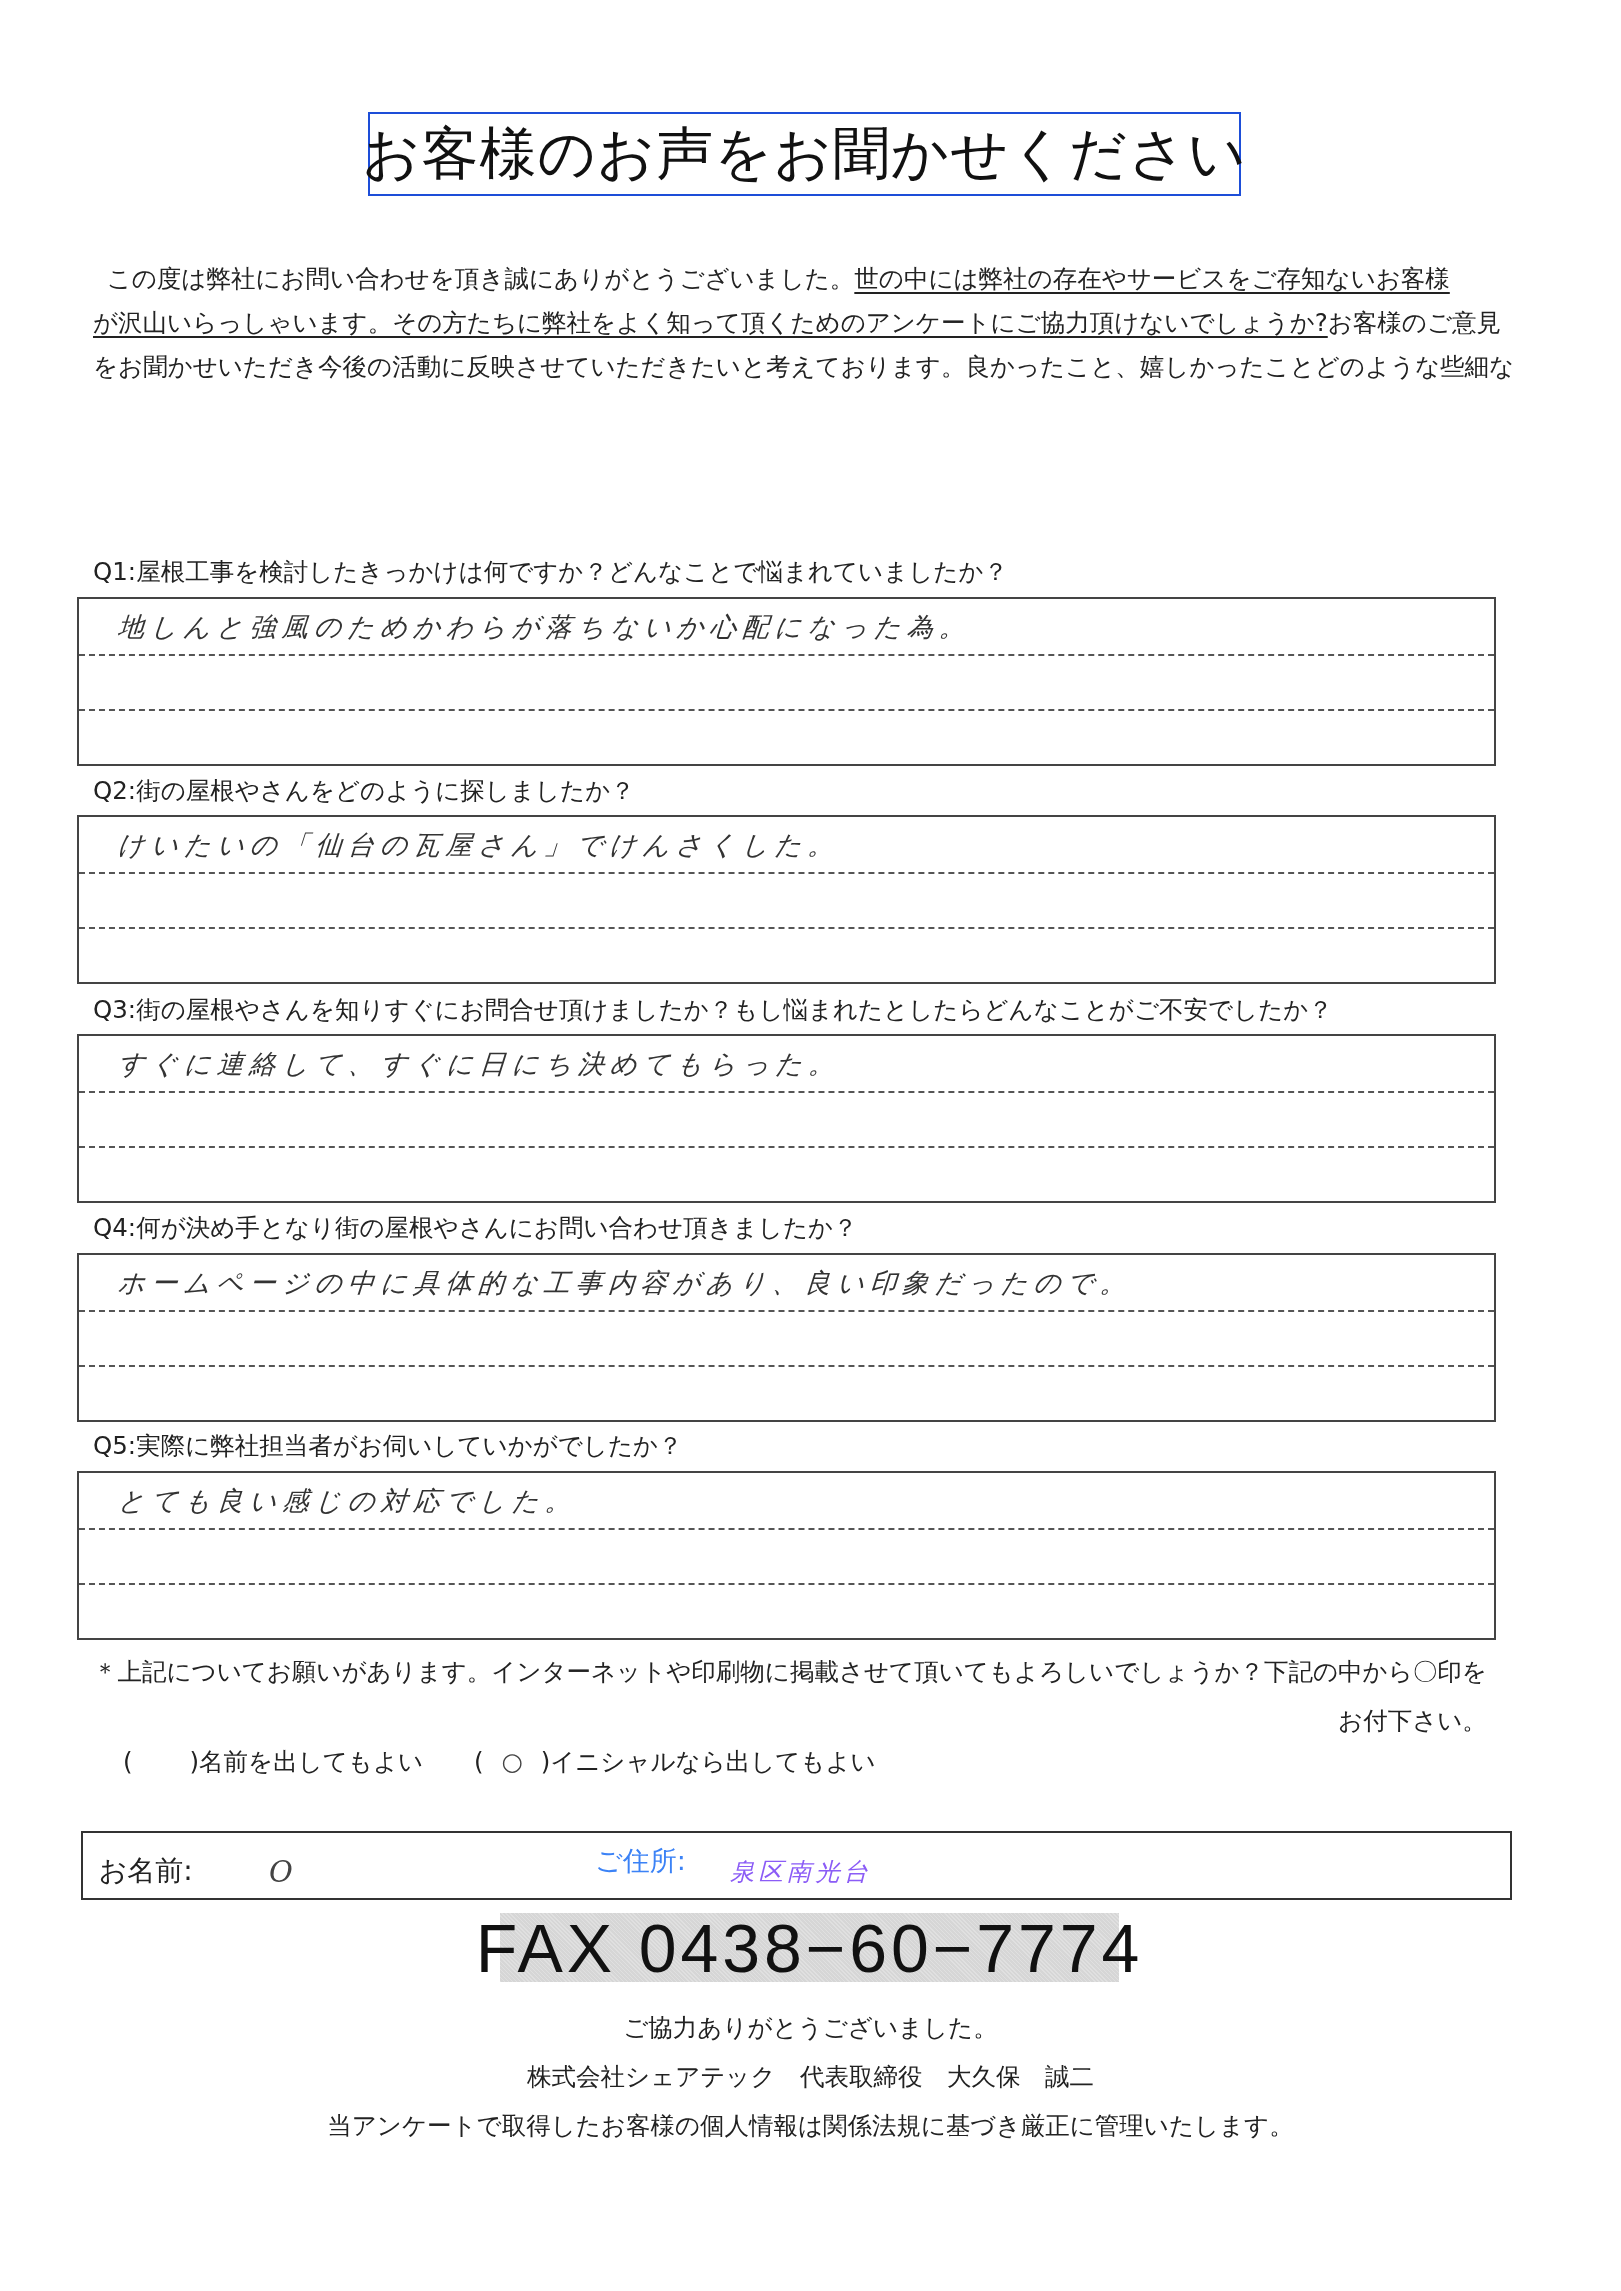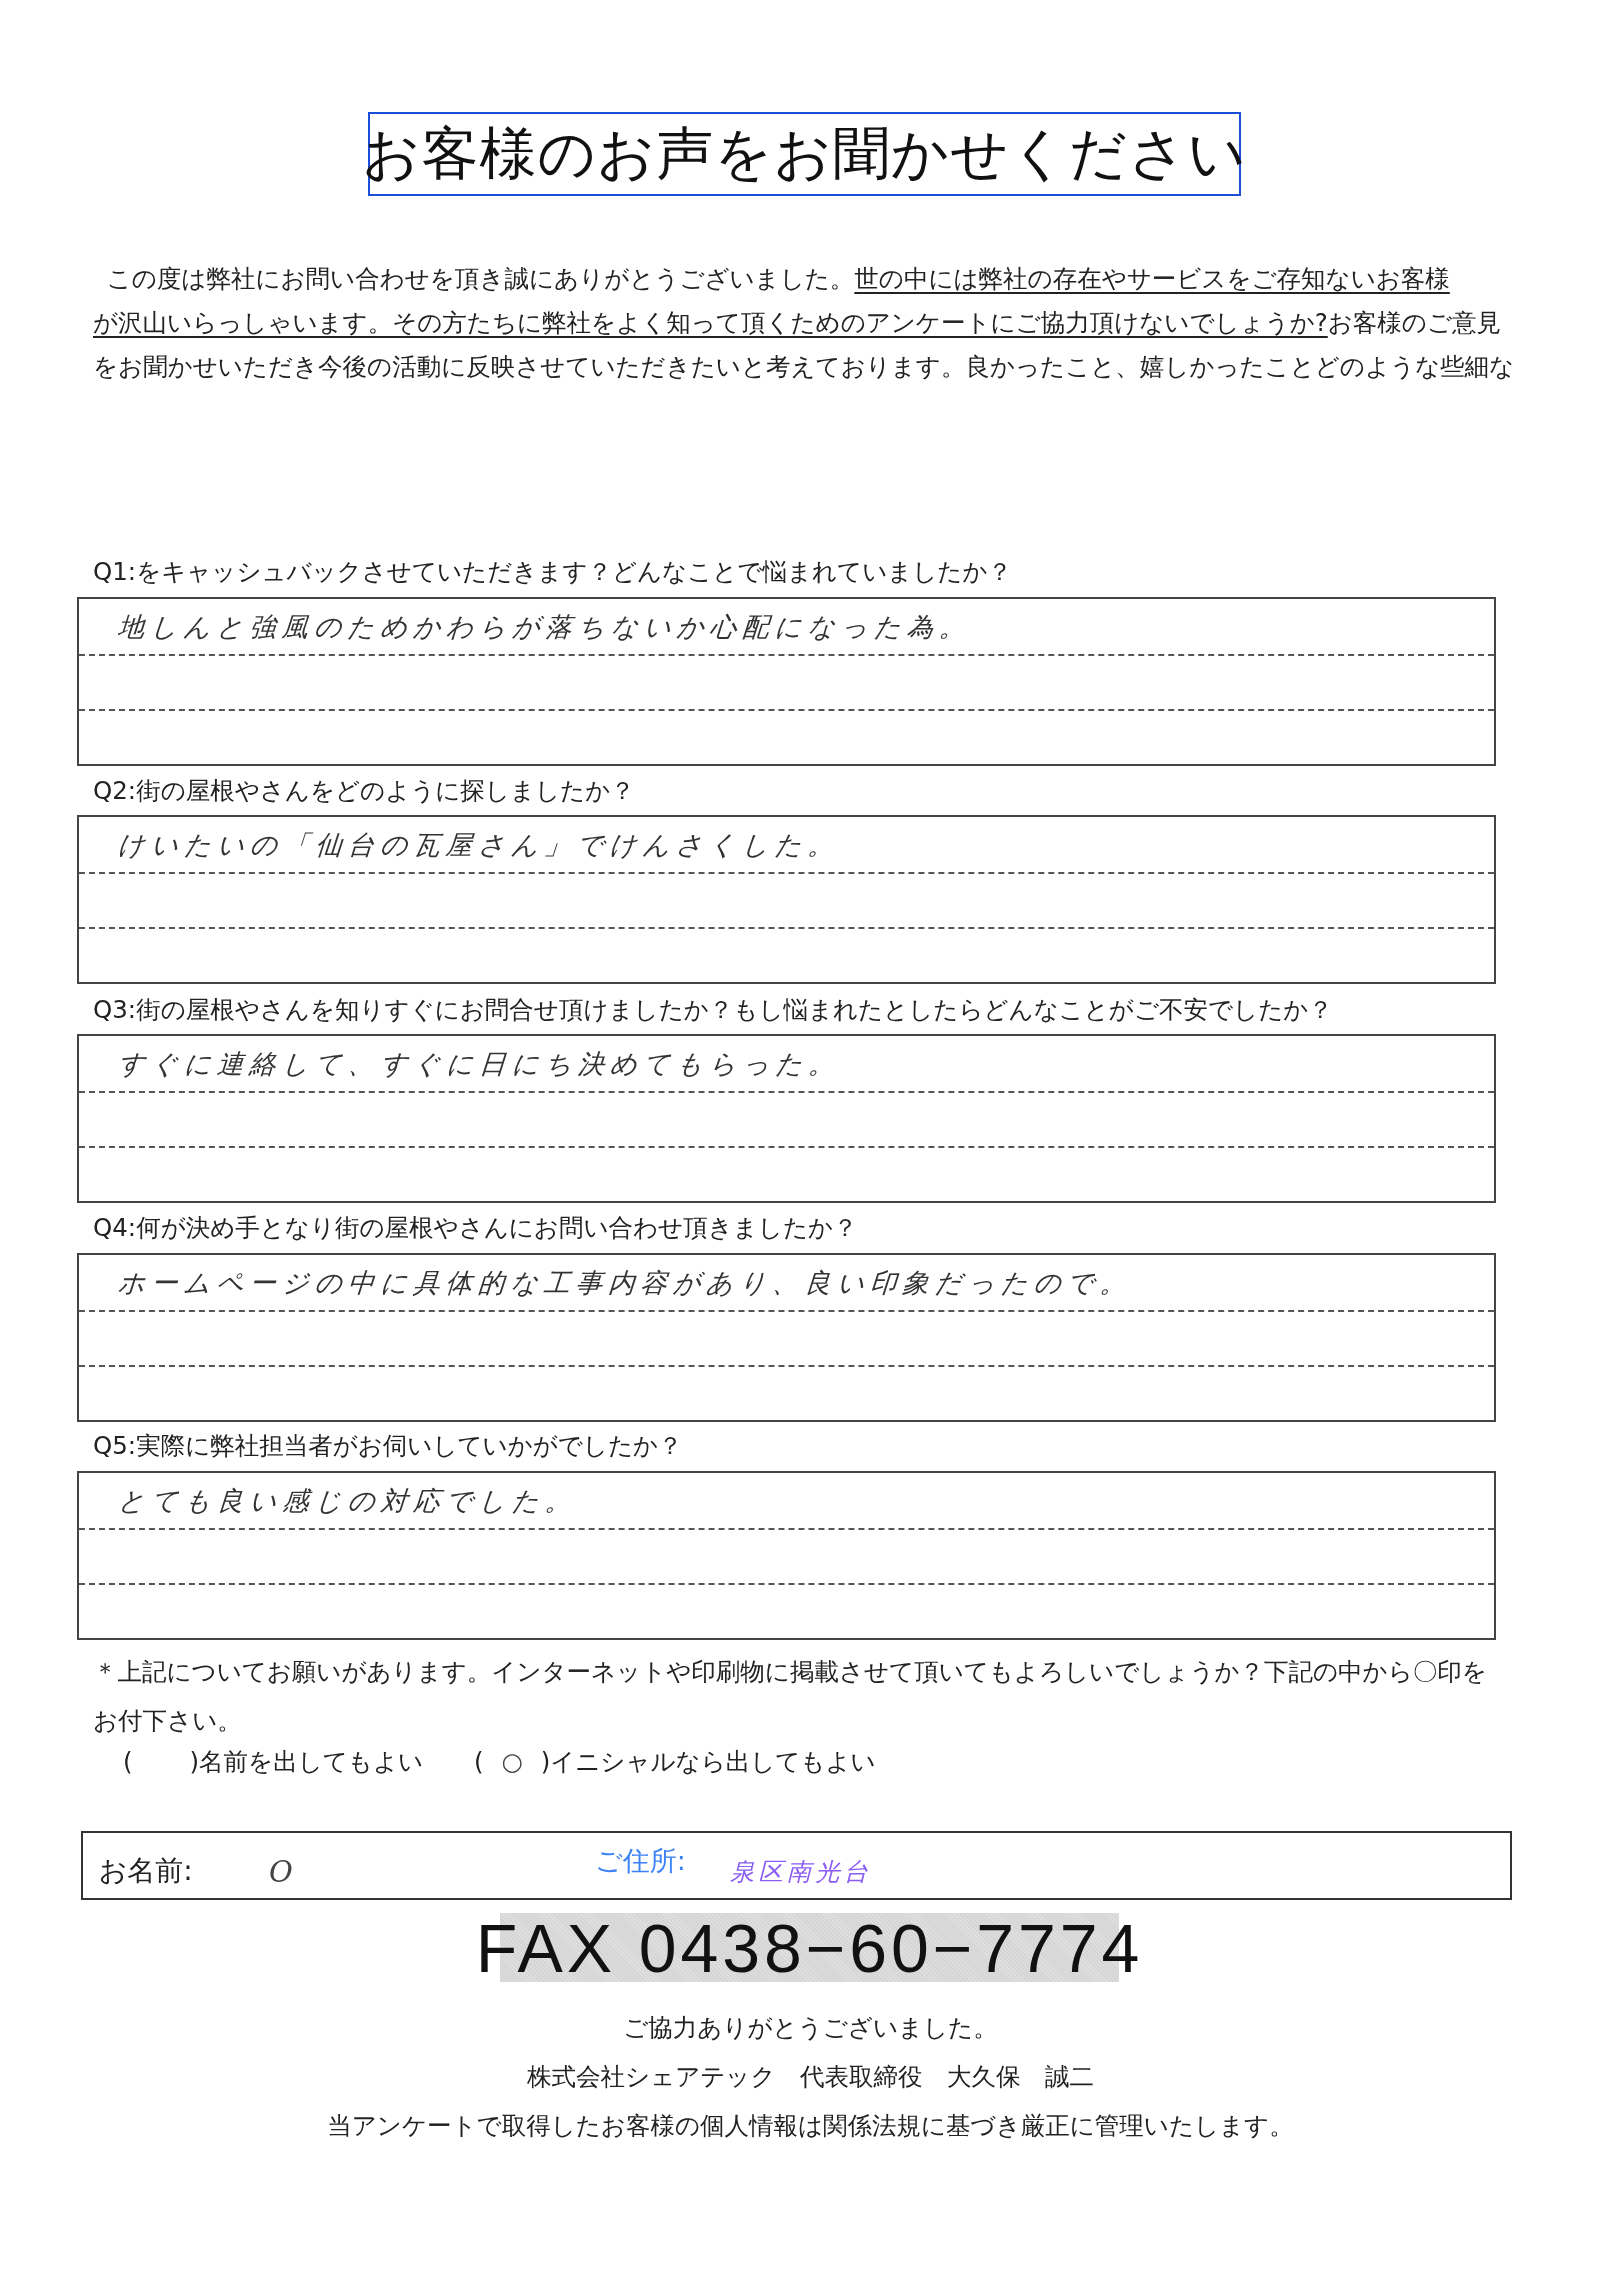--- a/index.html
+++ b/index.html
@@ -34,21 +34,21 @@
   }
   .answer-box .dash.d1 { top: 55px; }
   .answer-box .dash.d2 { top: 110px; }
   .hand {
     position: absolute; left: 39px; top: 9.8px;
     font-family: "DejaVu Serif", "Liberation Serif", serif;
     font-size: 26.5px; color: #333; font-style: italic; letter-spacing: 5.9px;
     white-space: nowrap; transform: skewX(-4deg);
   }
   .consent {
-    left: 93px; top: 1647px; font-size: 24.5px; line-height: 49px; color: #222;
+    left: 93px; top: 1647px; font-size: 24.5px; line-height: 49px; color: #222; text-align: right;
   }
   .consent .line { white-space: nowrap; }
   .choices { left: 123px; top: 1745px; font-size: 24.5px; color: #222; white-space: nowrap; display: flex; gap: 51px; }
   .choice { display: flex; align-items: center; }
   .paren-slot { display: inline-block; width: 57px; text-align: center; font-family: "DejaVu Serif", serif; font-style: italic; color: #444; }
   .name-box {
     left: 81px; top: 1831px; width: 1431px; height: 69px;
     border: 2px solid #333; box-sizing: border-box;
   }
   .name-label { position: absolute; left: 15.7px; top: 19px; font-size: 28px; color: #222; }
@@ -73,21 +73,21 @@
 <div class="abs intro">
   <div class="line">
     <span style="padding-left:13.7px">この度は弊社にお問い合わせを頂き誠にありがとうございました。</span><u>世の中には弊社の存在やサービスをご存知ないお客様</u>
   </div>
   <div class="line">
     <u>が沢山いらっしゃいます。その方たちに弊社をよく知って頂くためのアンケートにご協力頂けないでしょうか?</u><span>お客様のご意見</span>
   </div>
   <div class="line">をお聞かせいただき今後の活動に反映させていただきたいと考えております。良かったこと、嬉しかったことどのような些細な</div>
 </div>
 
-<div class="abs question" style="top:555px">Q1:をキャッシュバックさせていただきます？どんなことで悩まれていましたか？</div>
+<div class="abs question" style="top:555px">Q1:屋根工事を検討したきっかけは何ですか？どんなことで悩まれていましたか？</div>
 <div class="abs answer-box" style="top:597px">
   <div class="hand">地しんと強風のためかわらが落ちないか心配になった為。</div>
   <div class="dash d1"></div>
   <div class="dash d2"></div>
 </div>
 
 <div class="abs question" style="top:774px">Q2:街の屋根やさんをどのように探しましたか？</div>
 <div class="abs answer-box" style="top:815px">
   <div class="hand">けいたいの「仙台の瓦屋さん」でけんさくした。</div>
   <div class="dash d1"></div>

